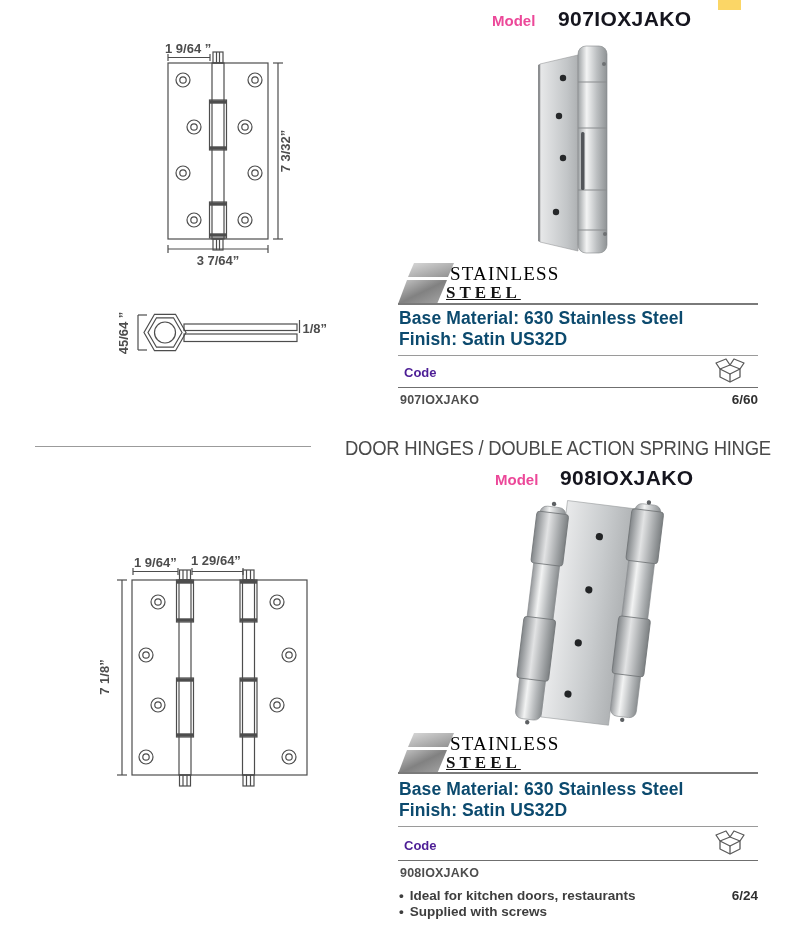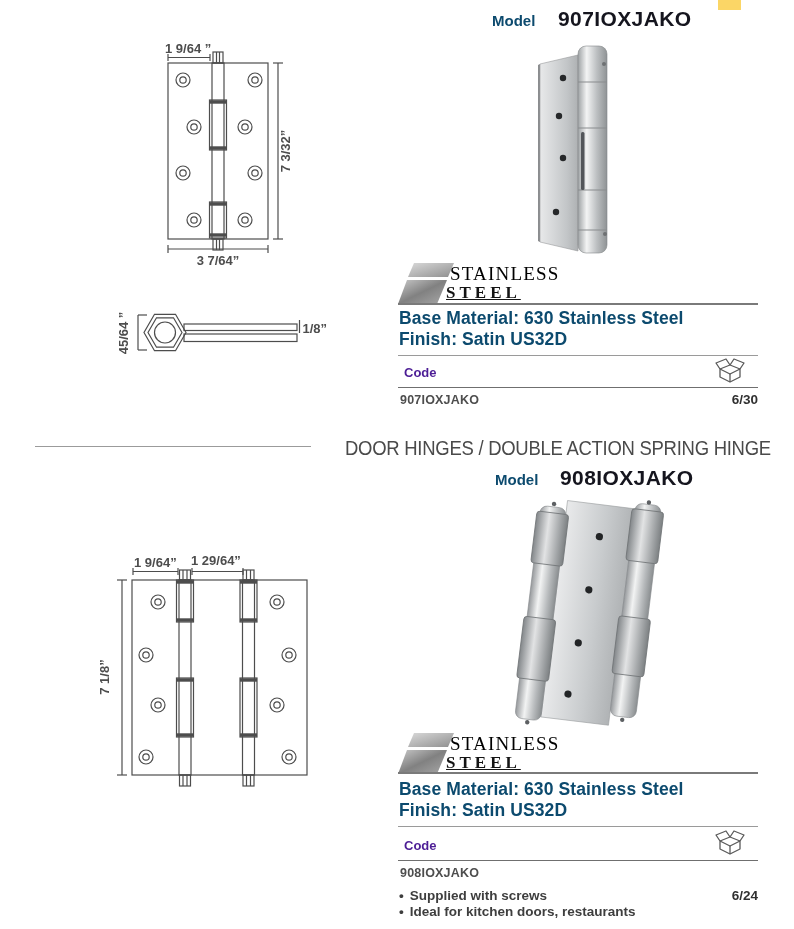--- a/index.html
+++ b/index.html
@@ -1,21 +1,21 @@
 <!DOCTYPE html>
 <html><head>
 <meta charset="utf-8">
 <style>
   html,body{margin:0;padding:0;background:#fff;}
   .page{position:relative;width:794px;height:929px;background:#ffffff;overflow:hidden;
         font-family:"Liberation Sans",sans-serif;}
   .abs{position:absolute;}
 
   
-  .model-label{font:600 15px "Liberation Sans",sans-serif;color:#0c4a6e;}
+  .model-label{font:600 15px "Liberation Sans",sans-serif;color:#ec4899;}
   .model-value{font:800 21px "Liberation Sans",sans-serif;color:#15151e;letter-spacing:.4px;}
   .spec-line{font:600 17.5px "Liberation Sans",sans-serif;color:#0c4a6e;letter-spacing:.1px;}
   .code-header{font:600 13px "Liberation Sans",sans-serif;color:#4c1d95;}
   .code-value{font:600 12.5px "Liberation Sans",sans-serif;color:#4e4e4e;letter-spacing:.2px;}
   .packing-value{font:700 13.5px "Liberation Sans",sans-serif;color:#303030;width:60px;text-align:right;}
   .section-heading{font:500 21px "Liberation Sans",sans-serif;color:#4a4a4a;white-space:nowrap;
         transform:scaleX(.88);transform-origin:left top;letter-spacing:-.3px;}
   .brand-stainless{font:400 19px "Liberation Serif",serif;color:#000000;letter-spacing:1.2px;}
   .brand-steel{font:800 17px "Liberation Serif",serif;color:#141414;letter-spacing:4px;text-decoration:underline;}
 
@@ -182,21 +182,21 @@
     <g stroke="#5a5a5a" fill="none" stroke-width="1.3" stroke-linejoin="round">
       <path d="M6 13 L16 18 L26 13 L26 21 L16 26 L6 21 Z"></path>
       <path d="M16 18 L16 26"></path>
       <path d="M6 13 L16 9 L26 13"></path>
       <path d="M6 13 L2 7 L12 3 L16 9"></path>
       <path d="M26 13 L30 7 L20 3 L16 9"></path>
     </g>
   </svg>
   <div class="abs rule rule-mid" style="top:387px;"></div>
   <span class="abs code-value" style="left:400px;top:393px;">907IOXJAKO</span>
-  <span class="abs packing-value" style="left:698px;top:392px;">6/30</span>
+  <span class="abs packing-value" style="left:698px;top:392px;">6/60</span>
 
   <div class="abs divider-line"></div>
   <div class="abs section-heading" style="left:345px;top:436px;">DOOR HINGES / DOUBLE ACTION SPRING HINGE</div>
 
   <span class="abs model-label" style="left:495px;top:471px;">Model</span>
   <span class="abs model-value" style="left:560px;top:466px;">908IOXJAKO</span>
 
   <svg class="abs" style="left:498px;top:492px;" width="182" height="243" viewBox="0 0 182 243">
     <defs>
       <linearGradient id="pg2-plate" x1="0" y1="0" x2="1" y2="0">
@@ -332,17 +332,17 @@
       <path d="M6 13 L16 9 L26 13"></path>
       <path d="M6 13 L2 7 L12 3 L16 9"></path>
       <path d="M26 13 L30 7 L20 3 L16 9"></path>
     </g>
   </svg>
   <div class="abs rule rule-mid" style="top:860px;"></div>
   <span class="abs code-value" style="left:400px;top:866px;">908IOXJAKO</span>
   <span class="abs packing-value" style="left:698px;top:888px;">6/24</span>
 
   <ul class="abs notes">
+    <li>Ideal for kitchen doors, restaurants</li>
     <li>Supplied with screws</li>
-    <li>Ideal for kitchen doors, restaurants</li>
   </ul>
 
 </div>
 
 </body></html>

